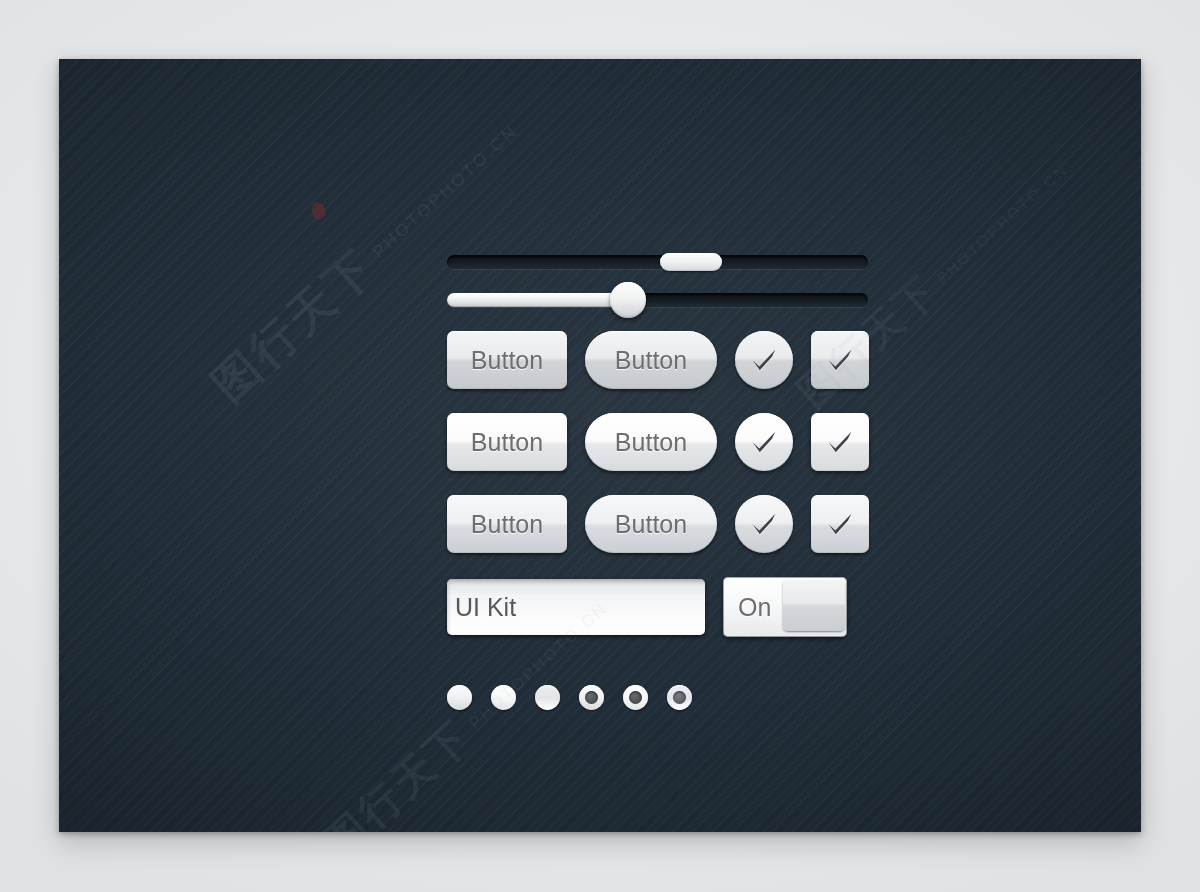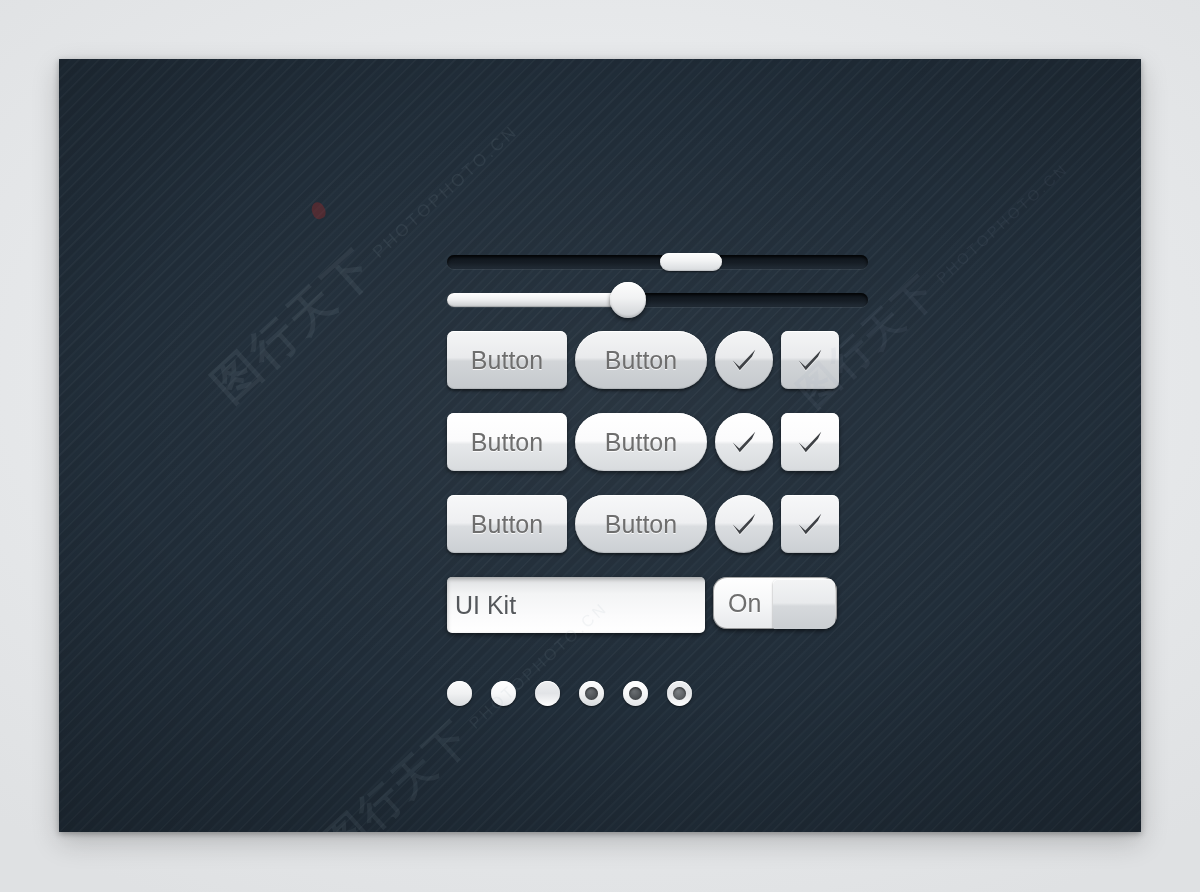--- a/index.html
+++ b/index.html
@@ -125,21 +125,22 @@
     background: linear-gradient(to bottom, #fdfdfd 0%, #f1f2f3 45%, #cfd2d5 100%);
     box-shadow:
       0 2px 4px rgba(0,0,0,0.55),
       inset 0 1px 0 rgba(255,255,255,0.95),
       inset 0 -2px 2px rgba(0,0,0,0.12);
   }
 
   
   .ctrl-row {
     display: flex;
-    gap: 8px;
+    align-items: center;
+    gap: 18px;
   }
 
   
   .metal {
     background: linear-gradient(to bottom, #f4f5f6 0%, #e9eaec 46%, #d2d5d8 52%, #c5c9cd 100%);
     box-shadow:
       0 2px 3px rgba(0,0,0,0.50),
       inset 0 1px 0 rgba(255,255,255,0.95),
       inset 0 -1px 1px rgba(0,0,0,0.10);
   }
@@ -217,22 +218,22 @@
   .search-input.placeholder-style {
     background: linear-gradient(to bottom, #c9ccd0 0%, #d9dcdf 30%, #e4e7ea 70%, #eceef0 100%);
     color: #7d8185;
   }
   .search-input::placeholder { color: #86898d; opacity: 1; }
 
   
   .toggle {
     position: relative;
     width: 124px;
-    height: 52px;
-    border-radius: 14px;
+    height: 60px;
+    border-radius: 5px;
     display: flex;
     align-items: center;
     cursor: pointer;
     overflow: hidden;
     box-shadow:
       0 2px 4px rgba(0,0,0,0.55),
       inset 0 0 0 1px rgba(0,0,0,0.35);
   }
   .toggle.on {
     background: linear-gradient(to bottom, #ffffff 0%, #f6f7f8 50%, #e7e9eb 100%);

